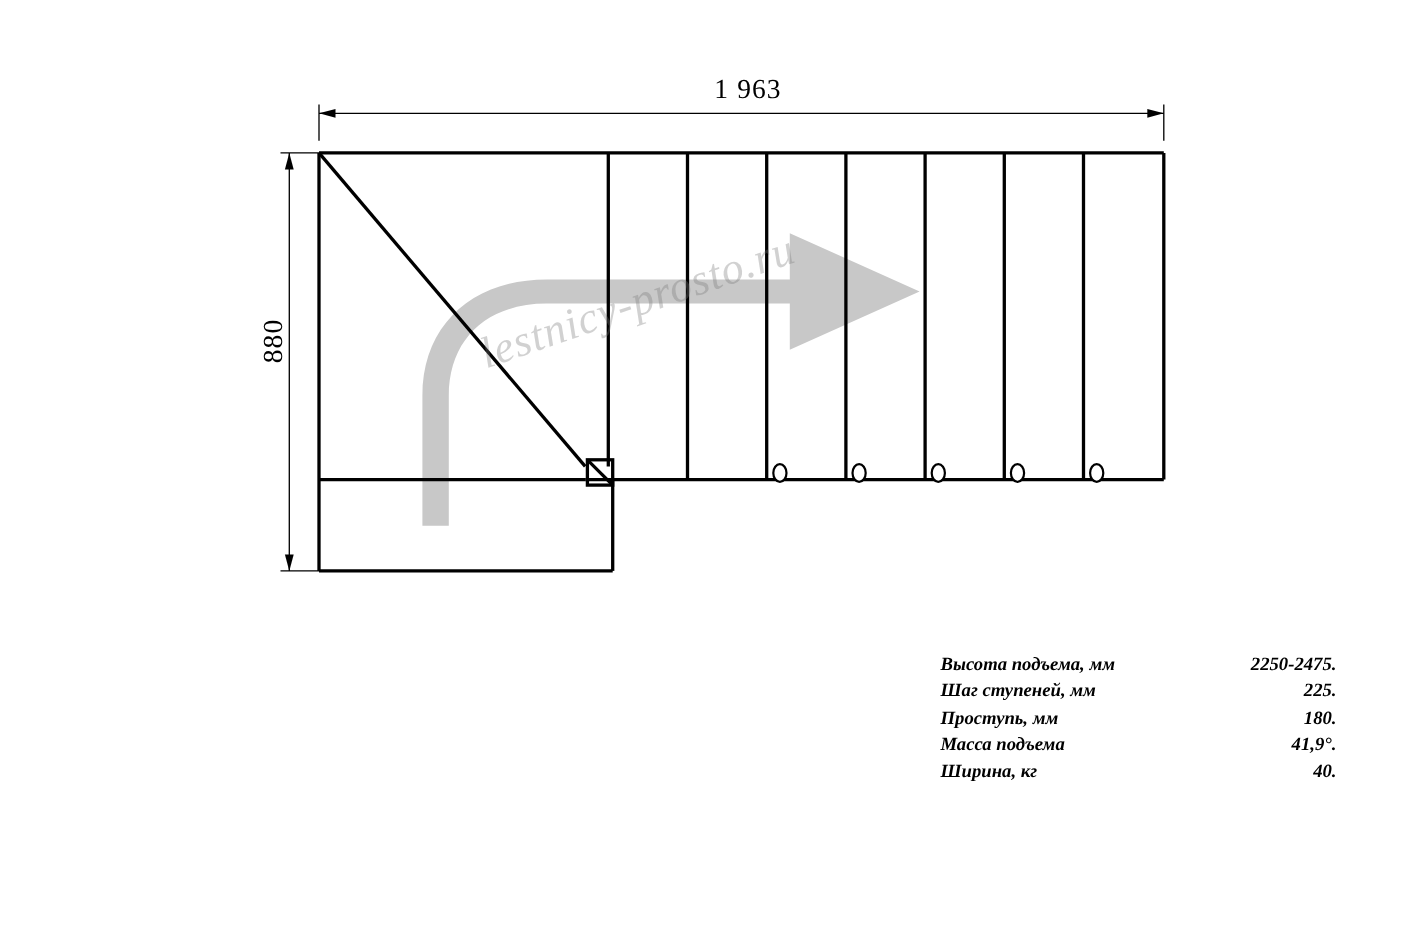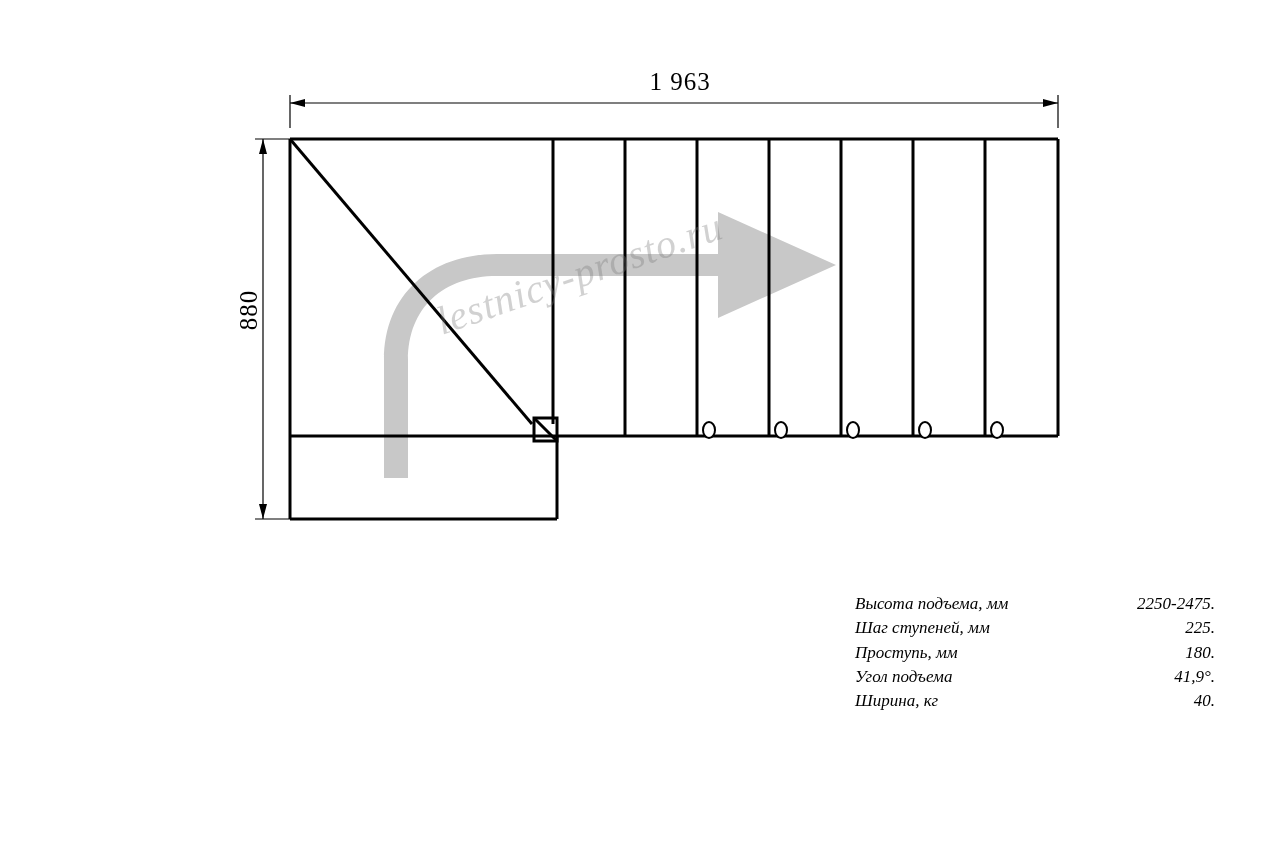--- a/index.html
+++ b/index.html
@@ -31,20 +31,21 @@
   .spec-table {
     position: absolute;
     left: 855px;
     top: 592px;
     width: 360px;
     font-family: "Liberation Serif", serif;
     font-style: italic;
     font-size: 17px;
     line-height: 24.3px;
     color: #000;
+    font-weight: bold;
   }
   .spec-row {
     display: flex;
     justify-content: space-between;
     align-items: baseline;
     white-space: nowrap;
   }
   .spec-label {
     text-align: left;
   }
@@ -182,21 +183,21 @@
     </div>
     <div class="spec-row">
       <span class="spec-label">Шаг ступеней, мм</span>
       <span class="spec-value">225.</span>
     </div>
     <div class="spec-row">
       <span class="spec-label">Проступь, мм</span>
       <span class="spec-value">180.</span>
     </div>
     <div class="spec-row">
-      <span class="spec-label">Угол подъема</span>
+      <span class="spec-label">Масса подъема</span>
       <span class="spec-value">41,9°.</span>
     </div>
     <div class="spec-row">
       <span class="spec-label">Ширина, кг</span>
       <span class="spec-value">40.</span>
     </div>
   </div>
 
 </div>
 

